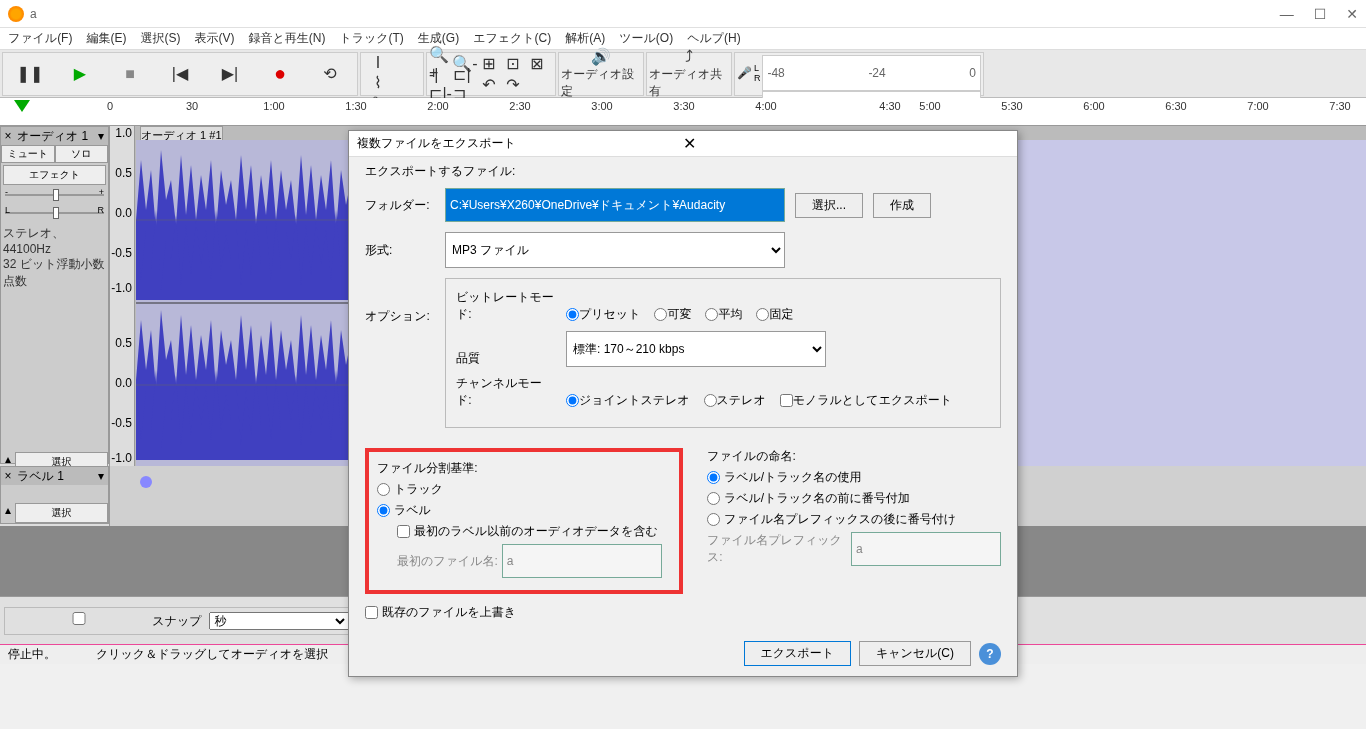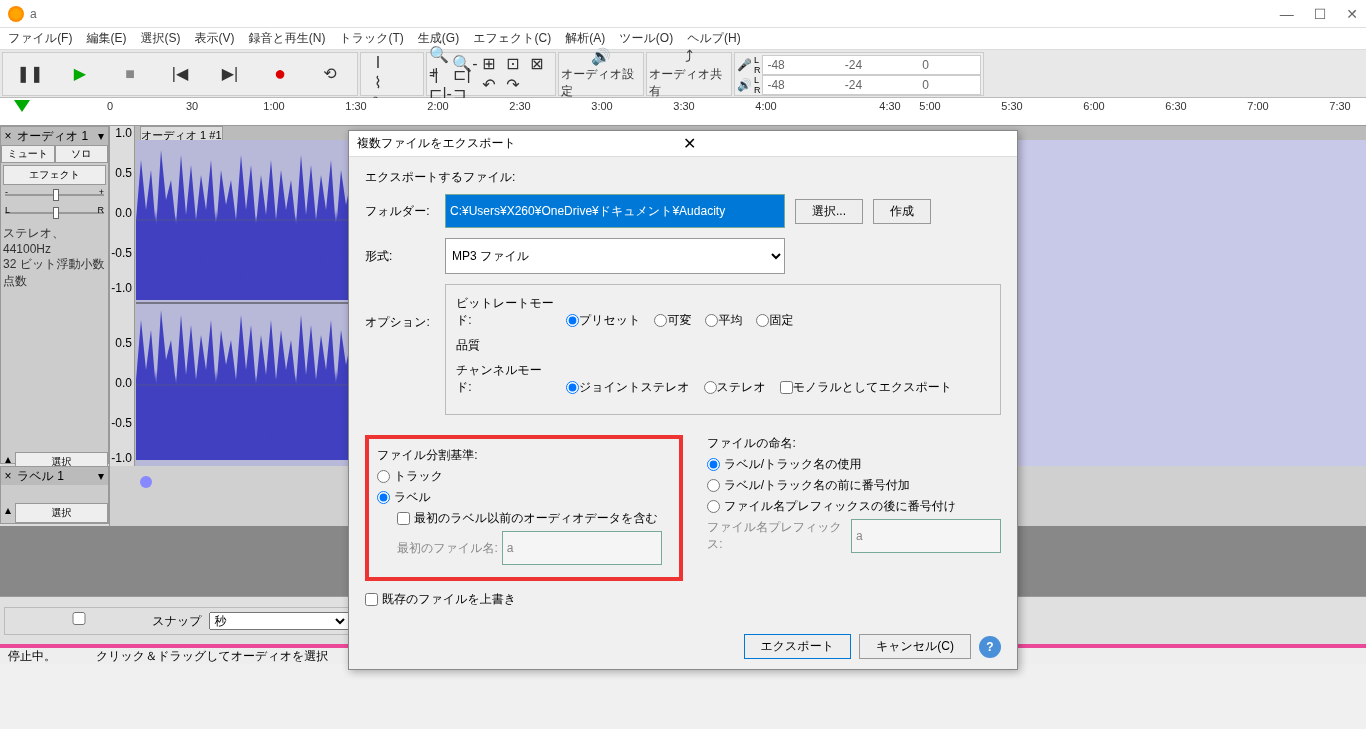--- a/index.html
+++ b/index.html
@@ -11,21 +11,21 @@
 .winbtns span{cursor:pointer;font-size:14px;}
 .menubar{height:22px;background:#fff;display:flex;align-items:center;padding:0 4px;gap:6px;border-bottom:1px solid #ddd;}
 .menubar span{padding:2px 4px;cursor:pointer;color:#333;}
 .toolbar{height:48px;background:#e8e8e8;display:flex;align-items:center;padding:2px;gap:2px;border-bottom:1px solid #bbb;}
 .tgroup{display:flex;align-items:center;background:#eee;border:1px solid #ccc;height:44px;padding:0 2px;}
 .tbtn{width:30px;height:36px;display:flex;align-items:center;justify-content:center;cursor:pointer;font-size:16px;color:#333;}
 .tbtn.wide{width:50px;}
 .recbtn{color:#d00;font-size:20px;}
 .playbtn{color:#0a0;}
 .audiobtn{width:80px;flex-direction:column;font-size:11px;}
-.meter{flex:1;background:#fff;border:1px solid #ccc;height:20px;position:relative;font-size:10px;display:flex;align-items:center;padding:0 4px;color:#666;}
+.meter{flex:1;background:#fff;border:1px solid #ccc;height:36px;position:relative;font-size:10px;display:flex;align-items:center;padding:0 4px;color:#666;justify-content:space-between;}
 .ruler{height:28px;background:#fff;border-bottom:1px solid #999;position:relative;display:flex;}
 .ruler .play-head{position:absolute;left:14px;top:2px;width:0;height:0;border-left:8px solid transparent;border-right:8px solid transparent;border-top:12px solid #0a0;}
 .ruler .marks{position:absolute;left:110px;right:0;top:0;height:100%;}
 .ruler .mark{position:absolute;top:2px;font-size:11px;color:#333;transform:translateX(-50%);}
 .main{display:flex;height:470px;}
 .trackpanel{width:110px;background:#ddd;border-right:1px solid #999;}
 .trackhead{background:#ccc;border:1px solid #999;margin-bottom:1px;}
 .trackhead .row1{display:flex;align-items:center;height:18px;background:#bbb;font-size:11px;}
 .trackhead .row1 .x{width:14px;text-align:center;cursor:pointer;}
 .trackhead .row1 .name{flex:1;padding:0 2px;}
@@ -49,27 +49,27 @@
 .lbltrack .trackarea{background:#d0d0d0;}
 .lblmark{position:absolute;left:30px;top:10px;width:12px;height:12px;background:#88f;border-radius:50%;}
 .selectionbar{height:48px;background:#e0e0e0;border-top:1px solid #999;display:flex;align-items:center;padding:4px;gap:8px;}
 .snap{display:flex;align-items:center;gap:4px;border:1px solid #bbb;padding:4px;}
 .snap input{width:140px;}
 .timedisp{font-family:monospace;font-size:22px;background:#fff;border:1px solid #999;padding:2px 4px;color:#004;}
 .timedisp .dec{font-size:14px;}
 .selrange{border:1px solid #bbb;padding:4px;}
 .selrange .lbl{font-size:11px;}
 .selrange .tval{font-family:monospace;background:#fff;border:1px solid #999;padding:1px 2px;font-size:13px;color:#004;}
-.statusbar{height:20px;background:#eee;display:flex;align-items:center;padding:4px 8px;gap:40px;border-top:4px solid #ec4899;font-size:11px;}
+.statusbar{height:20px;background:#eee;display:flex;align-items:center;padding:4px 8px;gap:40px;border-top:1px solid #ec4899;font-size:11px;}
 
 .dialog{position:absolute;left:348px;top:130px;width:670px;background:#f0f0f0;border:1px solid #888;box-shadow:2px 2px 8px rgba(0,0,0,0.3);}
 .dialog .dtitle{height:26px;display:flex;align-items:center;padding:0 8px;background:#fff;border-bottom:1px solid #ddd;}
 .dialog .dtitle span{flex:1;}
 .dialog .dtitle .x{cursor:pointer;font-size:16px;}
-.dialog .dbody{padding:12px 16px;}
+.dialog .dbody{padding:6px 16px;}
 .dialog .section-title{margin-bottom:8px;}
 .dialog .frow{display:flex;align-items:center;margin-bottom:10px;gap:10px;}
 .dialog .flabel{width:70px;}
 .dialog input[type=text]{border:1px solid #7a9;padding:2px 4px;height:34px;}
 .dialog input.highlight{background:#0078d7;color:#fff;}
 .dialog select{border:1px solid #999;padding:2px;height:36px;background:#fff;}
 .dialog button{border:1px solid #999;background:#eee;padding:3px 16px;cursor:pointer;}
 .dialog .fieldset{border:1px solid #bbb;padding:10px;margin-bottom:10px;}
 .dialog .optrow{display:flex;align-items:flex-end;margin-bottom:8px;gap:10px;}
 .dialog .optlabel{width:100px;}
@@ -350,20 +350,21 @@
                 <span>平均</span>
               </label>
             <label>
                 <input type="radio" name="br" style=""> 
                 <span>固定</span>
               </label>
           </div>
         </div>
         <div class="optrow">
           <div class="optlabel">品質</div>
+          <select style="width:260px"><option>標準: 170～210 kbps</option></select>
         </div>
         <div class="optrow">
           <div class="optlabel">チャンネルモード:</div>
           <div class="radios">
             <label>
                 <input type="radio" name="ch" checked="" style=""> 
                 <span>ジョイントステレオ</span>
               </label>
             <label>
                 <input type="radio" name="ch" style=""> 

